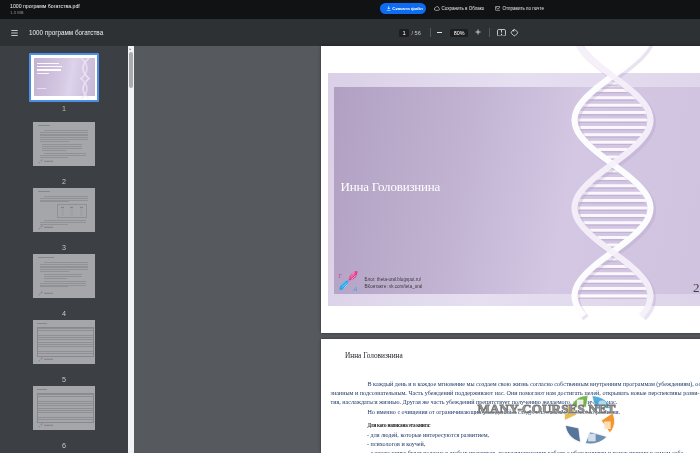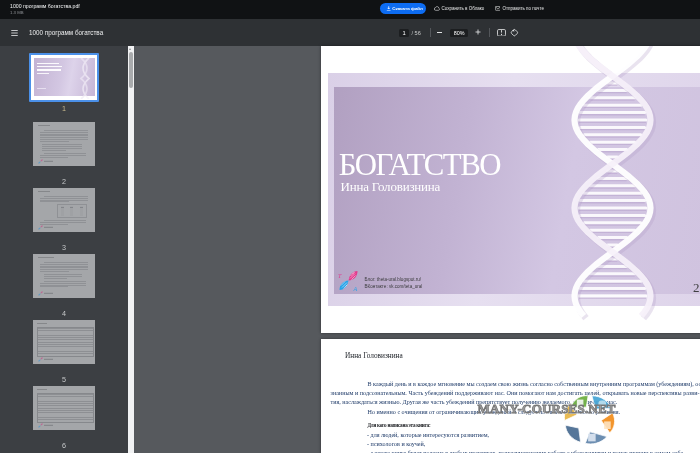--- a/index.html
+++ b/index.html
@@ -222,21 +222,20 @@
       <line x1="263.2" y1="235.2" x2="319.8" y2="235.2" stroke="#ffffff" stroke-width="3" stroke-opacity="0.88" stroke-linecap="round"></line>
       <line x1="259.3" y1="244.4" x2="323.7" y2="244.4" stroke="#a890bf" stroke-width="2.2" stroke-opacity="0.35"></line>
       <line x1="259.3" y1="242.6" x2="323.7" y2="242.6" stroke="#ffffff" stroke-width="3" stroke-opacity="0.88" stroke-linecap="round"></line>
       <line x1="258.0" y1="251.8" x2="325.0" y2="251.8" stroke="#a890bf" stroke-width="2.2" stroke-opacity="0.35"></line>
       <line x1="258.0" y1="250.0" x2="325.0" y2="250.0" stroke="#ffffff" stroke-width="3" stroke-opacity="0.88" stroke-linecap="round"></line>
 <path d="M329.1,-10.0 L328.0,-6.0 L326.1,-2.0 L323.5,2.0 L320.2,6.0 L316.4,10.0 L312.0,14.0 L307.3,18.0 L302.2,22.0 L296.9,26.0 L291.5,30.0 L286.1,34.0 L280.8,38.0 L275.7,42.0 L271.0,46.0 L266.6,50.0 L262.8,54.0 L259.5,58.0 L256.9,62.0 L255.0,66.0 L253.9,70.0 L253.5,74.0 L253.9,78.0 L255.0,82.0 L256.9,86.0 L259.5,90.0 L262.8,94.0 L266.6,98.0 L271.0,102.0 L275.7,106.0 L280.8,110.0 L286.1,114.0 L291.5,118.0 L296.9,122.0 L302.2,126.0 L307.3,130.0 L312.0,134.0 L316.4,138.0 L320.2,142.0 L323.5,146.0 L326.1,150.0 L328.0,154.0 L329.1,158.0 L329.5,162.0 L329.1,166.0 L328.0,170.0 L326.1,174.0 L323.5,178.0 L320.2,182.0 L316.4,186.0 L312.0,190.0 L307.3,194.0 L302.2,198.0 L296.9,202.0 L291.5,206.0 L286.1,210.0 L280.8,214.0 L275.7,218.0 L271.0,222.0 L266.6,226.0 L262.8,230.0 L259.5,234.0 L256.9,238.0 L255.0,242.0 L253.9,246.0 L253.5,250.0 L253.9,254.0 L255.0,258.0 L256.9,262.0 L259.5,266.0 L262.8,270.0" fill="none" stroke="#b09cc4" stroke-width="6.8" stroke-opacity="0.28" transform="translate(2.2,2.2)"></path>
 <path d="M253.9,-10.0 L255.0,-6.0 L256.9,-2.0 L259.5,2.0 L262.8,6.0 L266.6,10.0 L271.0,14.0 L275.7,18.0 L280.8,22.0 L286.1,26.0 L291.5,30.0 L296.9,34.0 L302.2,38.0 L307.3,42.0 L312.0,46.0 L316.4,50.0 L320.2,54.0 L323.5,58.0 L326.1,62.0 L328.0,66.0 L329.1,70.0 L329.5,74.0 L329.1,78.0 L328.0,82.0 L326.1,86.0 L323.5,90.0 L320.2,94.0 L316.4,98.0 L312.0,102.0 L307.3,106.0 L302.2,110.0 L296.9,114.0 L291.5,118.0 L286.1,122.0 L280.8,126.0 L275.7,130.0 L271.0,134.0 L266.6,138.0 L262.8,142.0 L259.5,146.0 L256.9,150.0 L255.0,154.0 L253.9,158.0 L253.5,162.0 L253.9,166.0 L255.0,170.0 L256.9,174.0 L259.5,178.0 L262.8,182.0 L266.6,186.0 L271.0,190.0 L275.7,194.0 L280.8,198.0 L286.1,202.0 L291.5,206.0 L296.9,210.0 L302.2,214.0 L307.3,218.0 L312.0,222.0 L316.4,226.0 L320.2,230.0 L323.5,234.0 L326.1,238.0 L328.0,242.0 L329.1,246.0 L329.5,250.0 L329.1,254.0 L328.0,258.0 L326.1,262.0 L323.5,266.0 L320.2,270.0" fill="none" stroke="#b09cc4" stroke-width="6.8" stroke-opacity="0.28" transform="translate(2.2,2.2)"></path>
 <path d="M329.1,-10.0 L328.0,-6.0 L326.1,-2.0 L323.5,2.0 L320.2,6.0 L316.4,10.0 L312.0,14.0 L307.3,18.0 L302.2,22.0 L296.9,26.0 L291.5,30.0 L286.1,34.0 L280.8,38.0 L275.7,42.0 L271.0,46.0 L266.6,50.0 L262.8,54.0 L259.5,58.0 L256.9,62.0 L255.0,66.0 L253.9,70.0 L253.5,74.0 L253.9,78.0 L255.0,82.0 L256.9,86.0 L259.5,90.0 L262.8,94.0 L266.6,98.0 L271.0,102.0 L275.7,106.0 L280.8,110.0 L286.1,114.0 L291.5,118.0 L296.9,122.0 L302.2,126.0 L307.3,130.0 L312.0,134.0 L316.4,138.0 L320.2,142.0 L323.5,146.0 L326.1,150.0 L328.0,154.0 L329.1,158.0 L329.5,162.0 L329.1,166.0 L328.0,170.0 L326.1,174.0 L323.5,178.0 L320.2,182.0 L316.4,186.0 L312.0,190.0 L307.3,194.0 L302.2,198.0 L296.9,202.0 L291.5,206.0 L286.1,210.0 L280.8,214.0 L275.7,218.0 L271.0,222.0 L266.6,226.0 L262.8,230.0 L259.5,234.0 L256.9,238.0 L255.0,242.0 L253.9,246.0 L253.5,250.0 L253.9,254.0 L255.0,258.0 L256.9,262.0 L259.5,266.0 L262.8,270.0" fill="none" stroke="#ffffff" stroke-width="6.2" stroke-opacity="0.95"></path>
 <path d="M253.9,-10.0 L255.0,-6.0 L256.9,-2.0 L259.5,2.0 L262.8,6.0 L266.6,10.0 L271.0,14.0 L275.7,18.0 L280.8,22.0 L286.1,26.0 L291.5,30.0 L296.9,34.0 L302.2,38.0 L307.3,42.0 L312.0,46.0 L316.4,50.0 L320.2,54.0 L323.5,58.0 L326.1,62.0 L328.0,66.0 L329.1,70.0 L329.5,74.0 L329.1,78.0 L328.0,82.0 L326.1,86.0 L323.5,90.0 L320.2,94.0 L316.4,98.0 L312.0,102.0 L307.3,106.0 L302.2,110.0 L296.9,114.0 L291.5,118.0 L286.1,122.0 L280.8,126.0 L275.7,130.0 L271.0,134.0 L266.6,138.0 L262.8,142.0 L259.5,146.0 L256.9,150.0 L255.0,154.0 L253.9,158.0 L253.5,162.0 L253.9,166.0 L255.0,170.0 L256.9,174.0 L259.5,178.0 L262.8,182.0 L266.6,186.0 L271.0,190.0 L275.7,194.0 L280.8,198.0 L286.1,202.0 L291.5,206.0 L296.9,210.0 L302.2,214.0 L307.3,218.0 L312.0,222.0 L316.4,226.0 L320.2,230.0 L323.5,234.0 L326.1,238.0 L328.0,242.0 L329.1,246.0 L329.5,250.0 L329.1,254.0 L328.0,258.0 L326.1,262.0 L323.5,266.0 L320.2,270.0" fill="none" stroke="#f6f1fa" stroke-width="6.2" stroke-opacity="0.92"></path>
 </svg>
-  <div class="abs nw" style="left:17.8px;top:100.5px;font-family:'Liberation Serif',serif;font-size:30.8px;line-height:36px;letter-spacing:-1.5px;color:#fff">БОГАТСТВО</div>
   <div class="abs nw" style="left:19.5px;top:134px;font-family:'Liberation Serif',serif;font-size:13px;line-height:14px;letter-spacing:-0.2px;color:#fff">Инна Головизнина</div>
   <svg class="abs" style="left:16px;top:223px" width="23" height="23" viewBox="0 0 23 23">
     <path d="M11.5 11.5 C12.5 5.5 15.5 2.5 20.5 2 C20.5 7.5 17 11 11.5 11.5Z" fill="#e23a8e"></path>
     <path d="M11.5 11.5 C10.5 17.5 7.5 20.5 2.5 21 C2.5 15.5 6 12 11.5 11.5Z" fill="#29a3e8"></path>
     <g stroke="#fff" stroke-width="0.55" opacity="0.85">
       <path d="M13 9.5l5-5M14.5 10.5l4-4M13.5 7l3.5-3.5M15.5 5l2-2"></path>
       <path d="M5 18.5l5-5M4 16.5l4-4M6.5 19.5l3.5-3.5M8.5 17.5l2-2"></path>
     </g>
     <text x="1" y="8.5" font-size="6" fill="#e23a8e" font-family="Liberation Serif" font-style="italic">T</text>
     <text x="16.5" y="21.5" font-size="6" fill="#29a3e8" font-family="Liberation Serif" font-style="italic">A</text>

